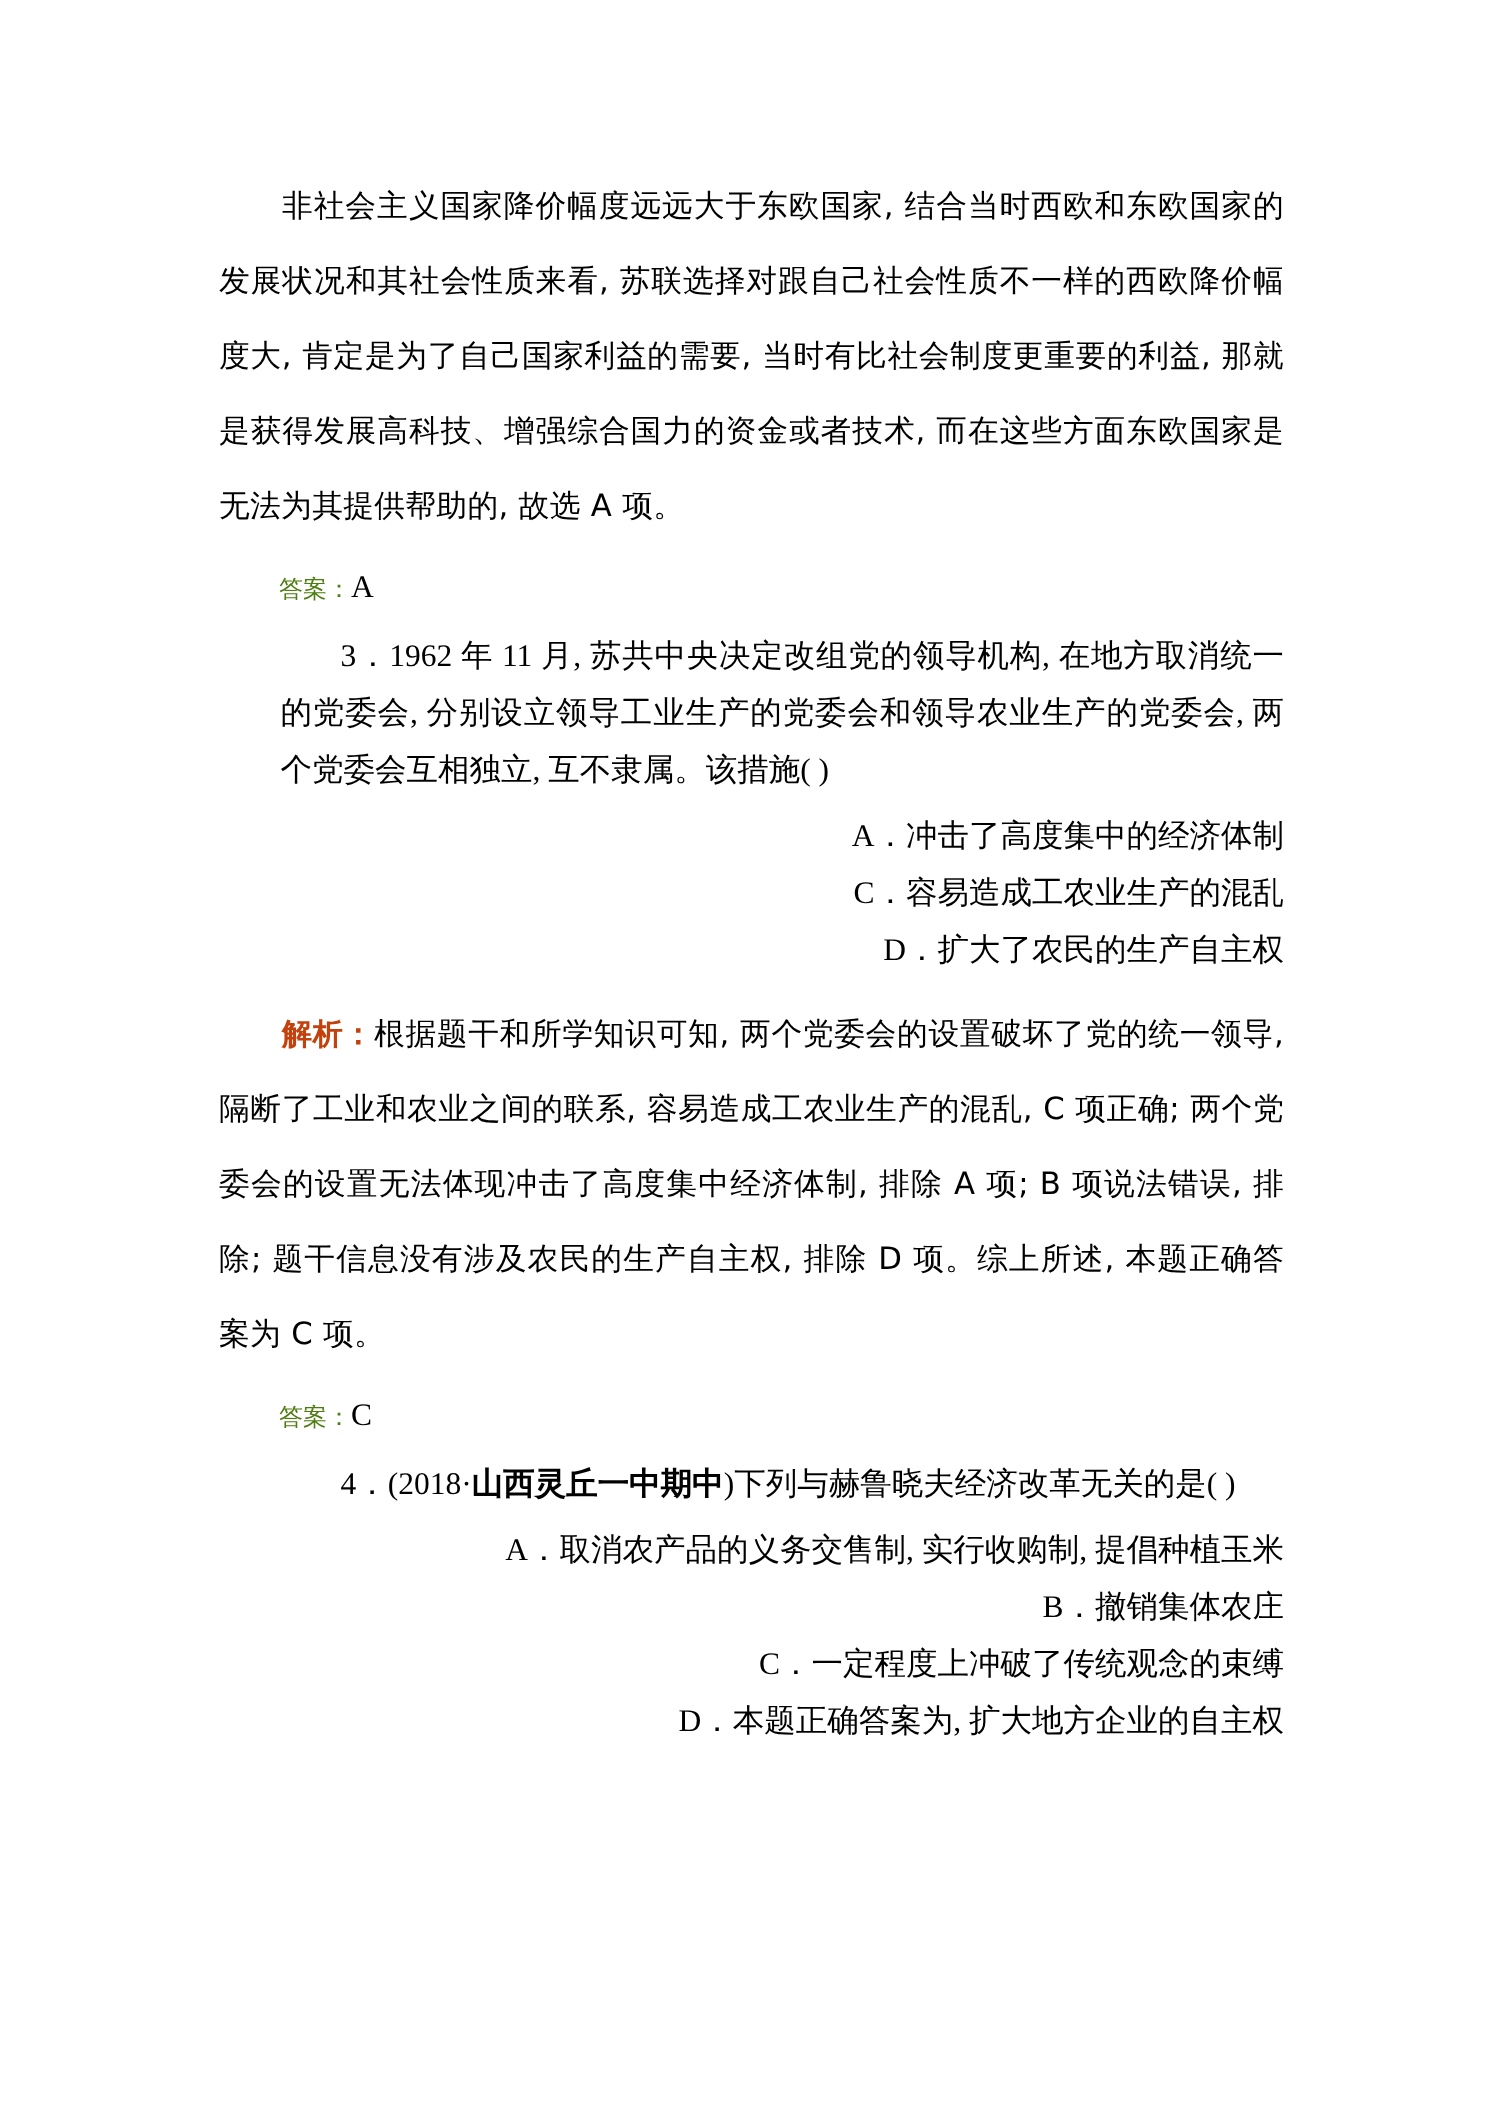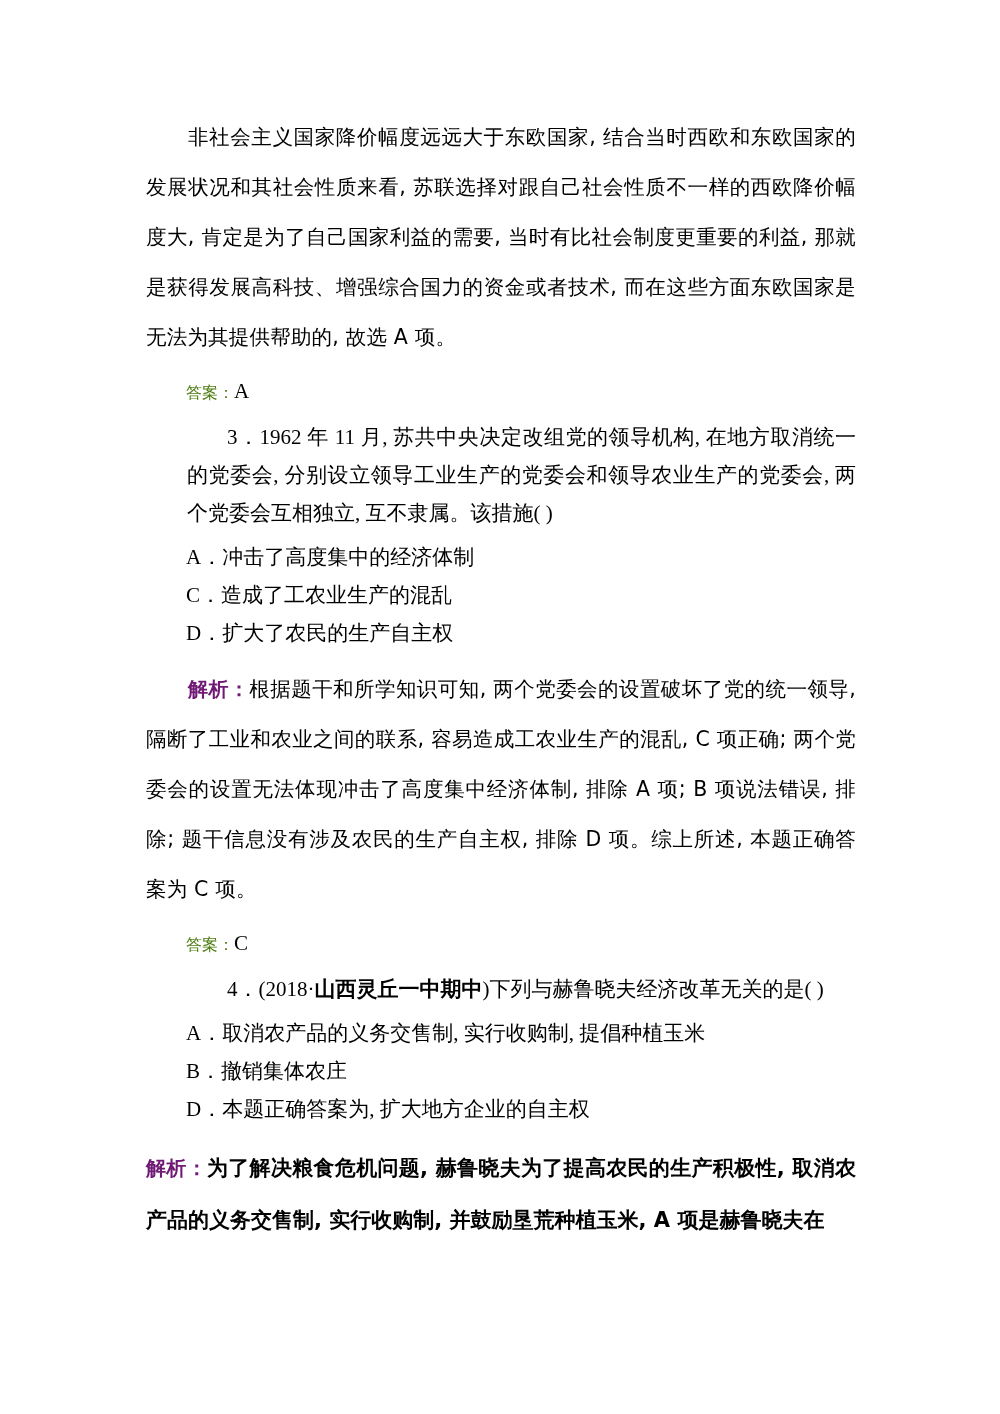--- a/index.html
+++ b/index.html
@@ -69,38 +69,39 @@
     margin: 0;
   }
   .p-q.indent { text-indent: 40px; margin-left: 41px; }
 
   .p-opt {
     font-family: "Liberation Serif", "DejaVu Serif", serif;
     font-size: 21px;
     line-height: 38px;
     margin: 0;
     padding-left: 40px;
+    text-align: right;
   }
 
   
   .labeled {
     margin: 0;
     line-height: 38px;
     padding-left: 40px;
     font-family: "Liberation Serif", "DejaVu Serif", serif;
     font-size: 21px;
   }
   .label-answer {
     color: #4d7c0f;
     font-family: "DejaVu Sans", "Liberation Sans", sans-serif;
     font-weight: 400;
     font-size: 16px;
   }
   .label-analysis {
-    color: #701a75;
+    color: #c2410c;
     font-family: "DejaVu Sans", "Liberation Sans", sans-serif;
     font-weight: 700;
     font-size: 20px;
   }
   .p-expl .label-analysis,
   .p-expl-heavy .label-analysis { font-size: 20px; }
 
   .src-bold { font-weight: 700; }
 
   
@@ -123,41 +124,41 @@
       <span class="label-answer">答案：</span><span>A</span>
     </p>
 
     <div class="gap-6"></div>
 
     <p class="p-q indent">3．1962 年 11 月, 苏共中央决定改组党的领导机构, 在地方取消统一的党委会, 分别设立领导工业生产的党委会和领导农业生产的党委会, 两个党委会互相独立, 互不隶属。该措施(        )</p>
 
     <div class="gap-6"></div>
 
     <p class="p-opt">A．冲击了高度集中的经济体制</p>
-    <p class="p-opt">C．造成了工农业生产的混乱</p>
+    <p class="p-opt">C．容易造成工农业生产的混乱</p>
     <p class="p-opt">D．扩大了农民的生产自主权</p>
 
     <div class="gap-12"></div>
 
     <p class="p-expl indent"><span class="label-analysis">解析：</span><span>根据题干和所学知识可知, 两个党委会的设置破坏了党的统一领导, 隔断了工业和农业之间的联系, 容易造成工农业生产的混乱, C 项正确; 两个党委会的设置无法体现冲击了高度集中经济体制, 排除 A 项; B 项说法错误, 排除; 题干信息没有涉及农民的生产自主权, 排除 D 项。综上所述, 本题正确答案为 C 项。</span></p>
 
     <div class="gap-10"></div>
 
     <p class="labeled">
       <span class="label-answer">答案：</span><span>C</span>
     </p>
 
     <div class="gap-6"></div>
 
     <p class="p-q indent"><span>4．(2018·</span><span class="src-bold">山西灵丘一中期中</span><span>)下列与赫鲁晓夫经济改革无关的是(        )</span></p>
 
     <div class="gap-6"></div>
 
     <p class="p-opt">A．取消农产品的义务交售制, 实行收购制, 提倡种植玉米</p>
     <p class="p-opt">B．撤销集体农庄</p>
+    <p class="p-opt">C．一定程度上冲破了传统观念的束缚</p>
     <p class="p-opt">D．本题正确答案为, 扩大地方企业的自主权</p>
 
     <div class="gap-14"></div>
 
-    <p class="p-expl-heavy"><span class="label-analysis">解析：</span><span>为了解决粮食危机问题, 赫鲁晓夫为了提高农民的生产积极性, 取消农产品的义务交售制, 实行收购制, 并鼓励垦荒种植玉米, A 项是赫鲁晓夫在</span></p>
 
   </div>
 </div>
 
 </body></html>

